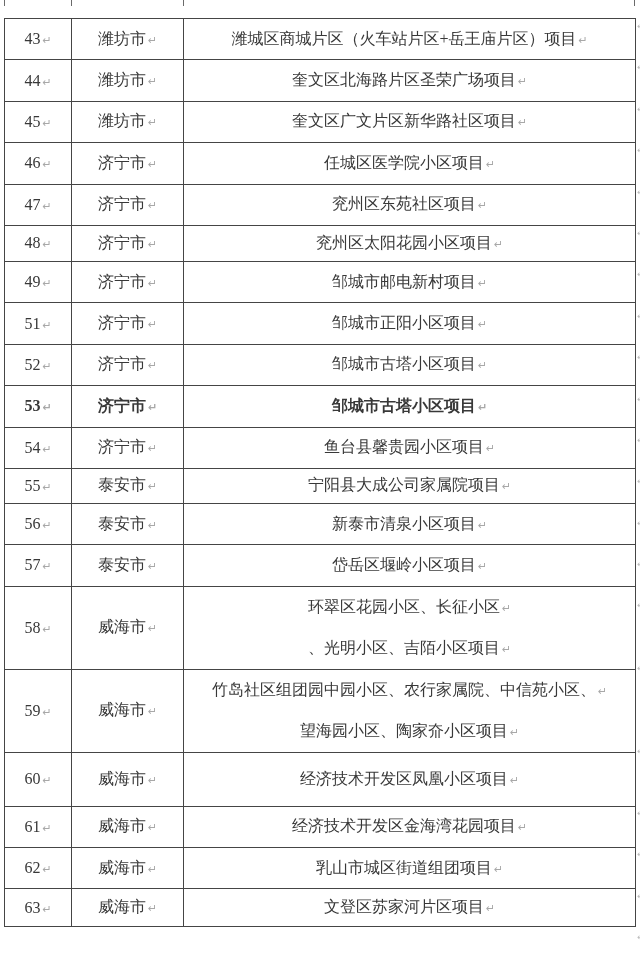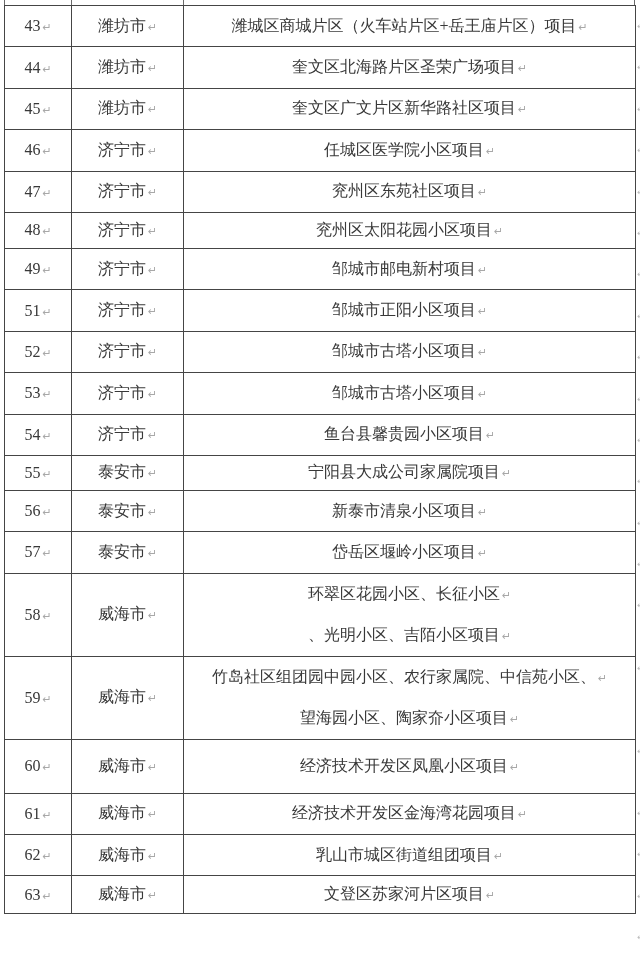--- a/index.html
+++ b/index.html
@@ -12,21 +12,21 @@
     background: #ffffff;
     position: relative;
     overflow: hidden;
     font-family: "Liberation Serif", "DejaVu Serif", serif;
   }
   table.doc-table {
     border-collapse: collapse;
     table-layout: fixed;
     position: absolute;
     left: 4px;
-    top: 5px;
+    top: 18px;
     width: 631px;
   }
   table.doc-table td {
     border: 1px solid #454545;
     text-align: center;
     vertical-align: middle;
     color: #383838;
     font-size: 16px;
     padding: 0;
     overflow: hidden;
@@ -131,21 +131,21 @@
           <div class="proj-line"><span>邹城市正阳小区项目</span><span class="cr">↵</span></div>
         </td>
       </tr>
       <tr style="height: 41.4px;">
         <td><span>52</span><span class="cr">↵</span></td>
         <td><span>济宁市</span><span class="cr">↵</span></td>
         <td>
           <div class="proj-line"><span>邹城市古塔小区项目</span><span class="cr">↵</span></div>
         </td>
       </tr>
-      <tr style="height: 41.4px;">
+      <tr style="height: 41.4px; font-weight: bold;">
         <td><span>53</span><span class="cr">↵</span></td>
         <td><span>济宁市</span><span class="cr">↵</span></td>
         <td>
           <div class="proj-line"><span>邹城市古塔小区项目</span><span class="cr">↵</span></div>
         </td>
       </tr>
       <tr style="height: 41.4px; padding-left: 40px;">
         <td><span>54</span><span class="cr">↵</span></td>
         <td><span>济宁市</span><span class="cr">↵</span></td>
         <td>

